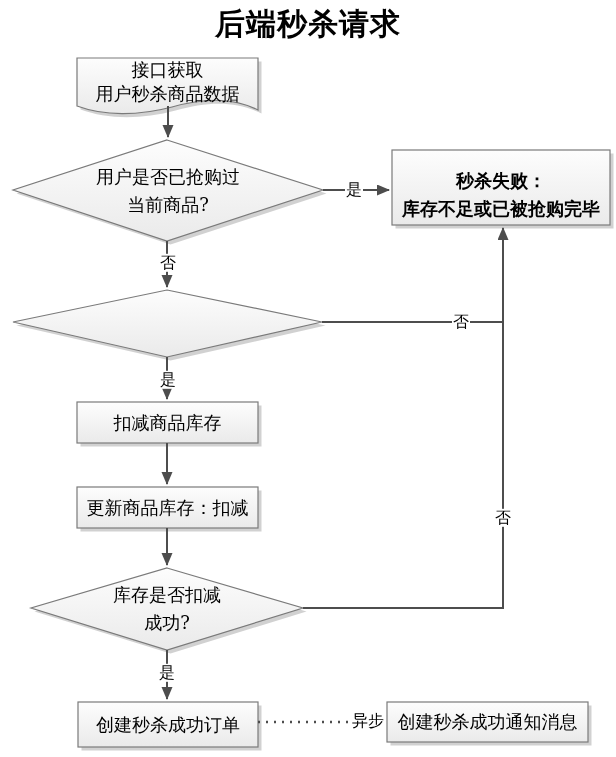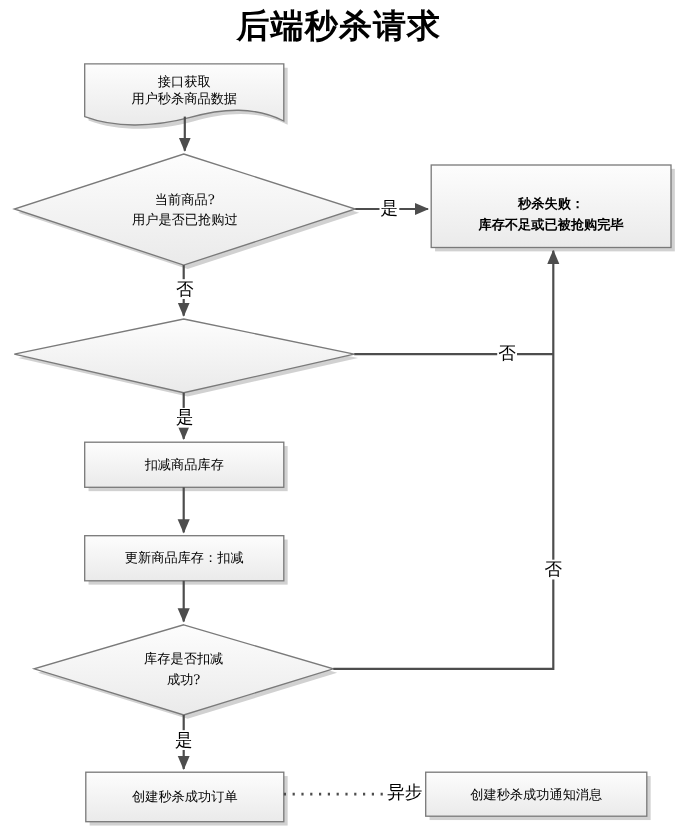--- a/index.html
+++ b/index.html
@@ -51,21 +51,21 @@
     font-weight: bold;
     letter-spacing: 1px;
   }
   .node-label {
     position: absolute;
     display: flex;
     flex-direction: column;
     align-items: center;
     justify-content: center;
     text-align: center;
-    font-size: 12px;
+    font-size: 18px;
     line-height: 1.55;
     pointer-events: none;
   }
   .node-label.doc { line-height: 1.35; }
   .edge-label {
     position: absolute;
     transform: translate(-50%, -50%);
     background: var(--color-background);
     font-size: 16px;
     line-height: 1.15;
@@ -124,22 +124,22 @@
     <line class="connector" x1="167" y1="650" x2="167" y2="699" marker-end="url(#arrow)"></line>
     <line class="connector dotted" x1="258" y1="722" x2="383" y2="722" marker-end="url(#arrow)"></line>
   </svg>
 
   <div class="node-label doc" style="left:77px; top:58px; width:181px; height:48px;">
     <div>接口获取</div>
     <div>用户秒杀商品数据</div>
   </div>
 
   <div class="node-label" style="left:13px; top:140px; width:310px; height:101px;">
+    <div>用户是否已抢购过</div>
     <div>当前商品?</div>
-    <div>用户是否已抢购过</div>
   </div>
 
   <div class="node-label" style="left:392px; top:150px; width:218px; height:89px;font-weight:bold;">
     <div>秒杀失败：</div>
     <div>库存不足或已被抢购完毕</div>
   </div>
 
 
   <div class="node-label" style="left:77px; top:402px; width:181px; height:41px;border-radius:20px;">
     <div>扣减商品库存</div>

